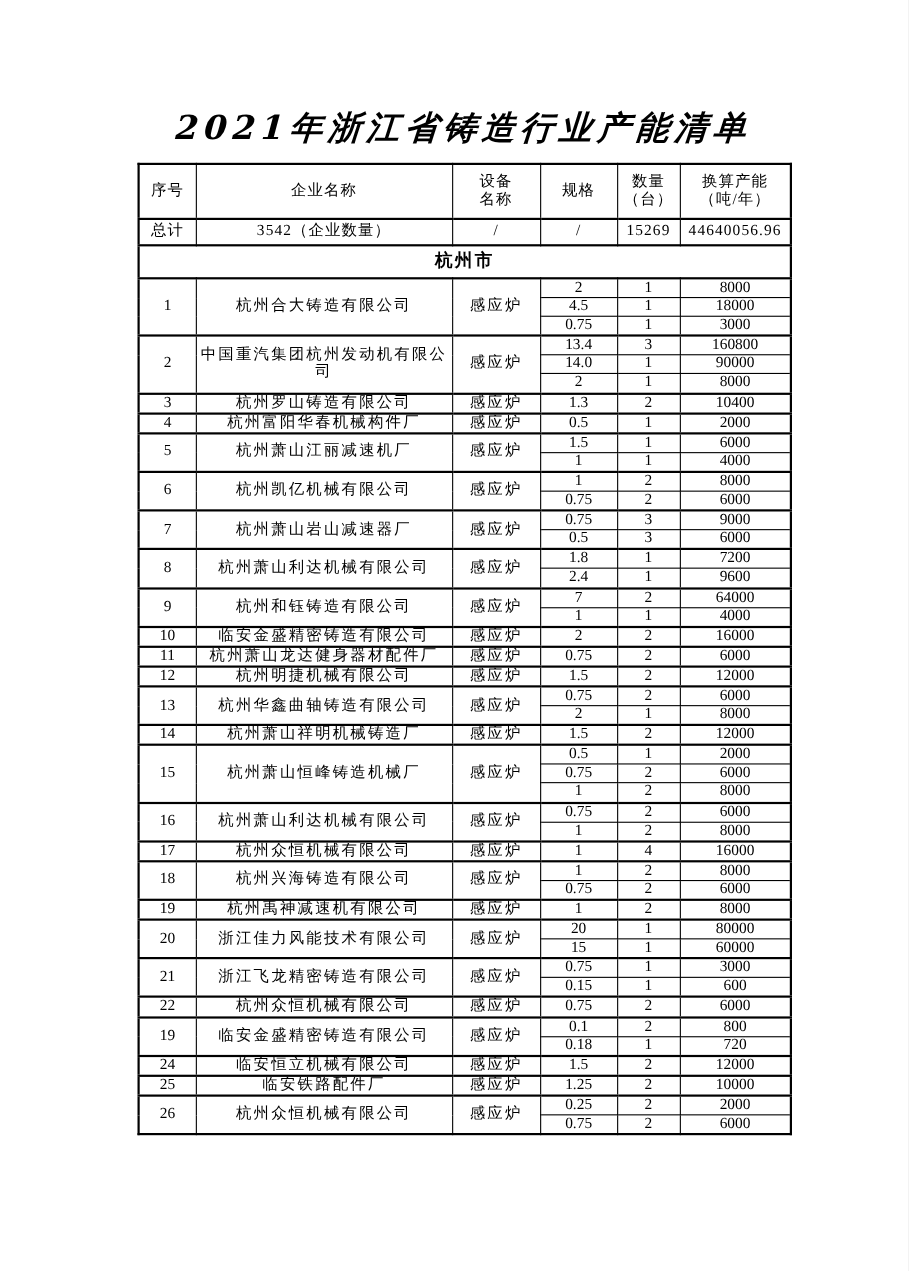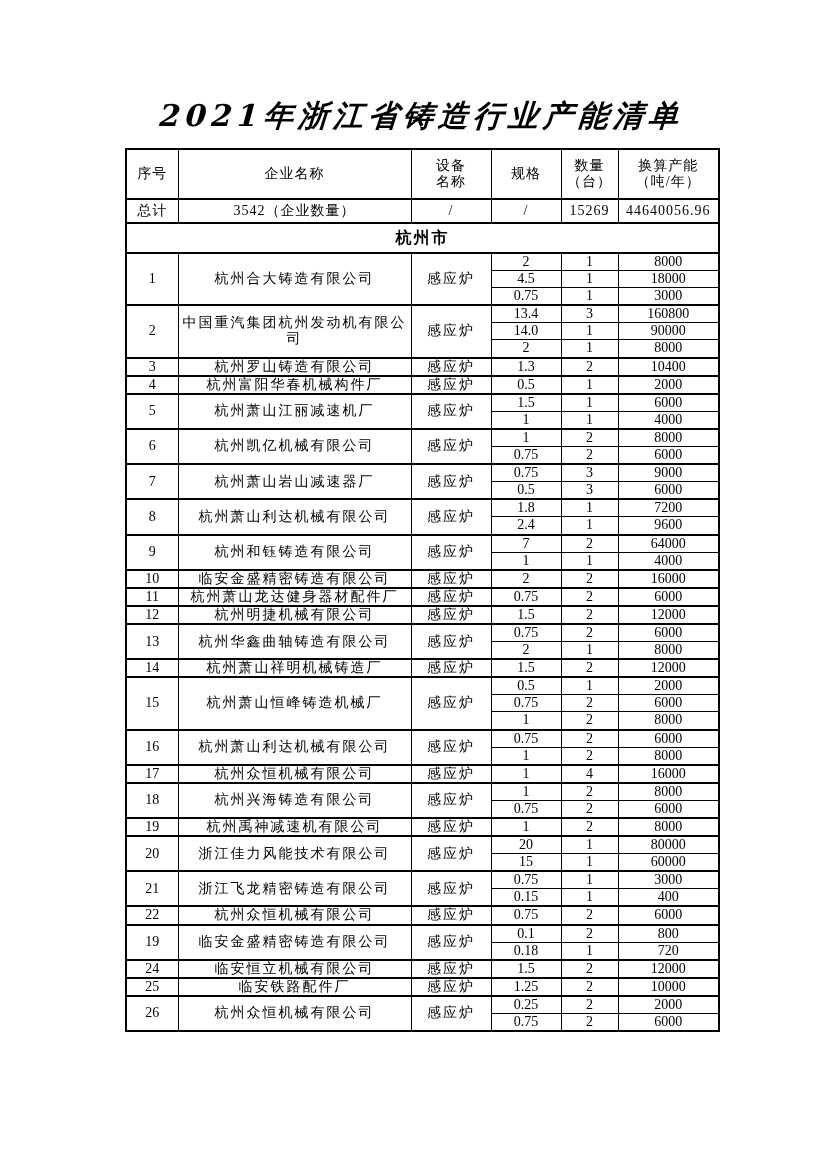--- a/index.html
+++ b/index.html
@@ -354,21 +354,21 @@
             <td rowspan="2">21</td>
             <td rowspan="2" class="company-cell-c">浙江飞龙精密铸造有限公司</td>
             <td rowspan="2" class="equipment-cell-c">感应炉</td>
             <td>0.75</td>
             <td>1</td>
             <td>3000</td>
           </tr>
           <tr>
             <td>0.15</td>
             <td>1</td>
-            <td>400</td>
+            <td>600</td>
           </tr>
           <tr class="company-start">
             <td rowspan="1">22</td>
             <td rowspan="1" class="company-cell-c">杭州众恒机械有限公司</td>
             <td rowspan="1" class="equipment-cell-c">感应炉</td>
             <td>0.75</td>
             <td>2</td>
             <td>6000</td>
           </tr>
           <tr class="company-start">

